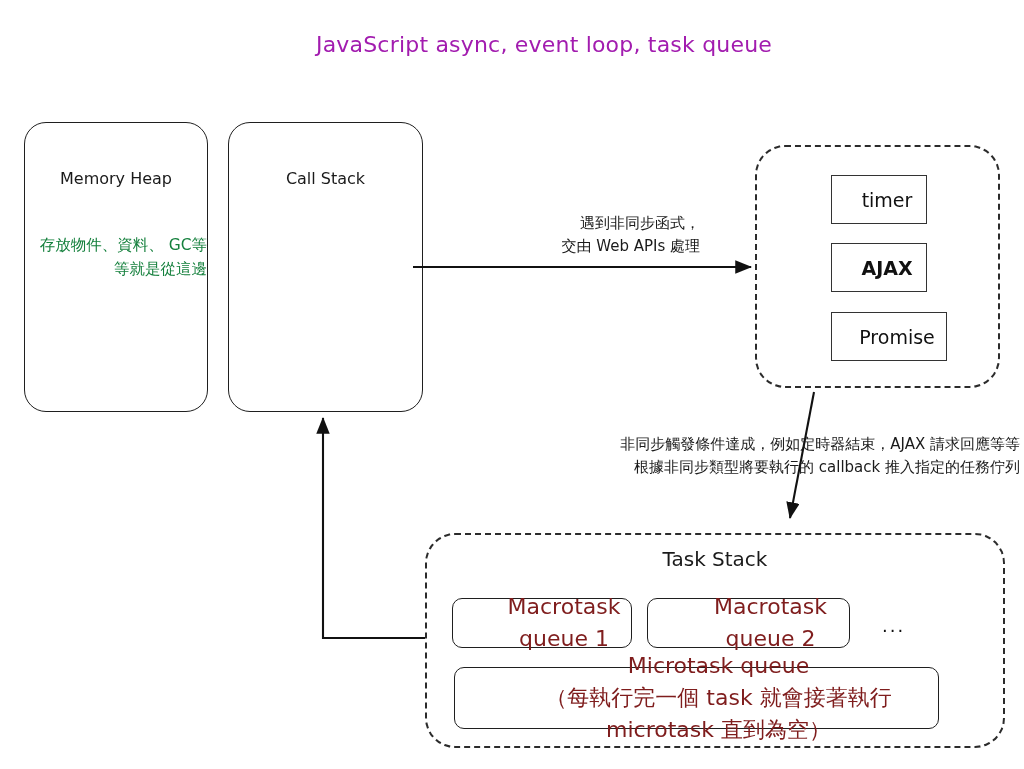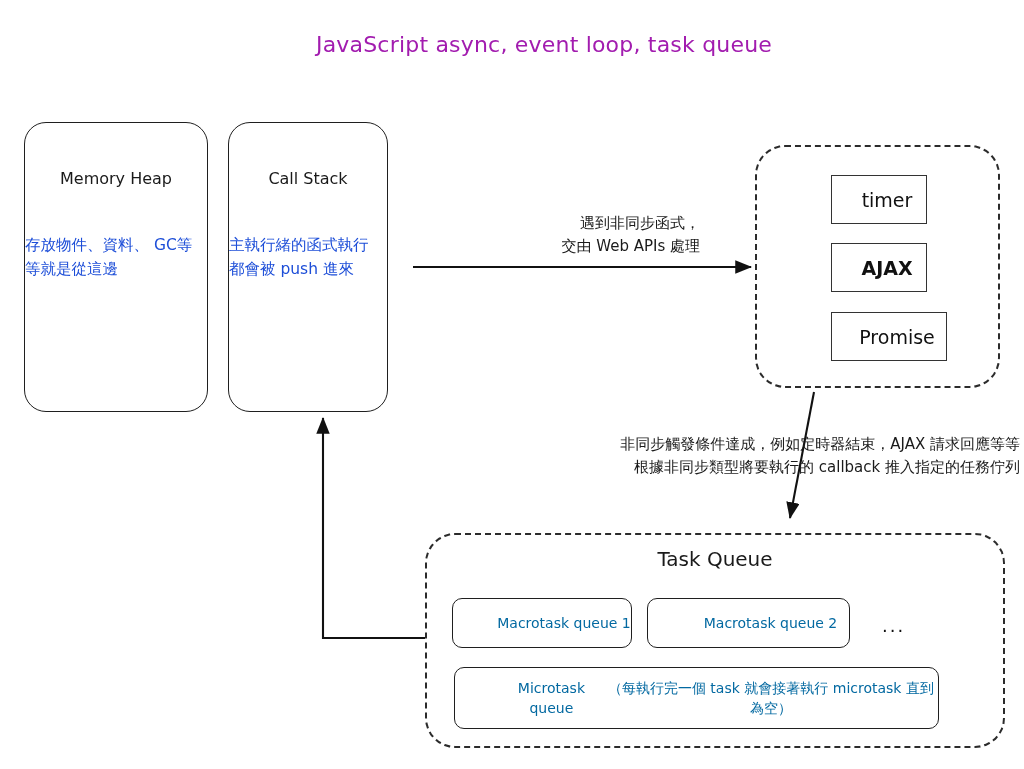--- a/index.html
+++ b/index.html
@@ -40,24 +40,24 @@
     left: 0; right: 0;
     top: 14px;
     text-align: center;
     font-size: 16px;
     color: #1a1a1a;
     margin-top: 32px;
   }
   .panel-body {
     position: absolute;
     left: 0; right: 0;
-    text-align: left;
+    text-align: right;
     font-size: 15.5px;
     line-height: 1.55;
-    color: #1d4ed8;
+    color: #15803d;
   }
 
   
   .dashed-panel {
     border: 2px dashed #2b2b2b;
     border-radius: 30px;
     background: #ffffff;
     box-sizing: border-box;
   }
 
@@ -76,22 +76,22 @@
 
   
   .queue-box {
     border: 1.6px solid #1f1f1f;
     border-radius: 10px;
     background: #ffffff;
     box-sizing: border-box;
     display: flex;
     align-items: center;
     justify-content: center;
-    font-size: 14px;
-    color: #0369a1;
+    font-size: 22px;
+    color: #7f1d1d;
     text-align: center;
     line-height: 1.45;
     padding-left: 44px;
   }
   .queue-box .two-line {
     display: block;
   }
 
   
   .note {
@@ -131,53 +131,51 @@
 <div id="canvas">
 
   <div class="abs" id="diagram-title">JavaScript async, event loop, task queue</div>
 
   <div class="abs solid-panel" style="left:24px; top:122px; width:184px; height:290px;">
     <div class="panel-heading">Memory Heap</div>
     <div class="panel-body" style="top:110px;">存放物件、資料、
 GC等等就是從這邊</div>
   </div>
 
-  <div class="abs solid-panel" style="left:228px; top:122px; width:160px; height:290px;">
+  <div class="abs solid-panel" style="left:228px; top:122px; width:195px; height:290px;">
     <div class="panel-heading">Call Stack</div>
-    <div class="panel-body" style="top:110px;">主執行緒的函式執行
-都會被 push 進來</div>
   </div>
 
   <div class="abs dashed-panel" style="left:755px; top:145px; width:245px; height:243px;">
     <div class="abs api-box" style="left:74px; top:28px; width:96px; height:49px;">
       <span>timer</span>
     </div>
     <div class="abs api-box" style="left:74px; top:96px; width:96px; height:49px;font-weight:bold;">
       <span>AJAX</span>
     </div>
     <div class="abs api-box" style="left:74px; top:165px; width:116px; height:49px;">
       <span>Promise</span>
     </div>
   </div>
 
   <div class="abs dashed-panel" style="left:425px; top:533px; width:580px; height:215px;">
 
-    <div id="task-queue-heading">Task Queue</div>
+    <div id="task-queue-heading">Task Stack</div>
 
     <div class="abs queue-box" style="left:25px; top:63px; width:180px; height:50px;">
       <span>Macrotask queue 1</span>
     </div>
 
     <div class="abs queue-box" style="left:220px; top:63px; width:203px; height:50px;">
       <span>Macrotask queue 2</span>
     </div>
 
     <div class="abs" id="ellipsis-label" style="left:455px; top:80px;">...</div>
 
-    <div class="abs queue-box" style="left:27px; top:132px; width:485px; height:62px; flex-direction:row;">
+    <div class="abs queue-box" style="left:27px; top:132px; width:485px; height:62px; flex-direction:column;">
       <span class="two-line">Microtask queue</span>
       <span class="two-line">（每執行完一個 task 就會接著執行 microtask 直到為空）</span>
     </div>
   </div>
 
   <svg class="overlay">
     <defs>
       <marker id="arrowhead" markerWidth="9" markerHeight="9" refX="7.5" refY="3.2" orient="auto" markerUnits="strokeWidth">
         <path d="M0,0 L8,3.2 L0,6.4 z" fill="#111111"></path>
       </marker>

